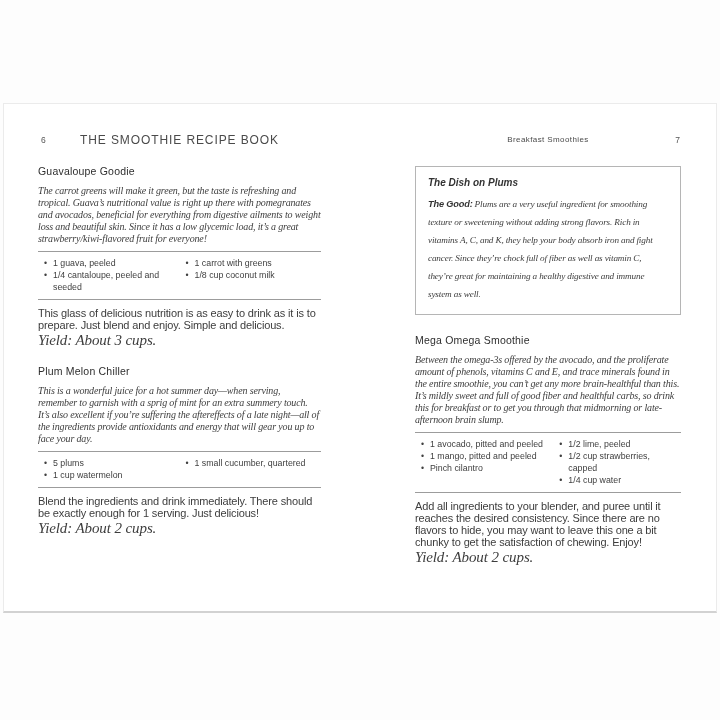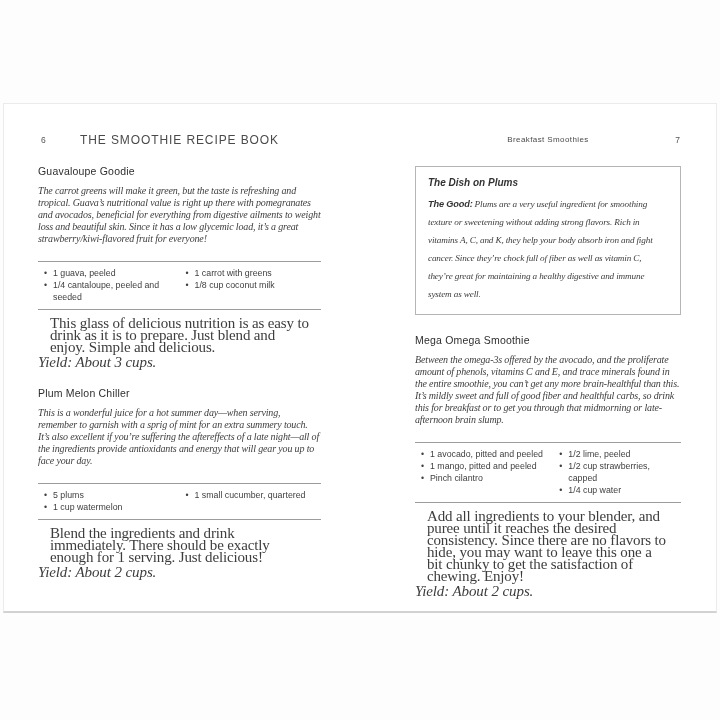--- a/index.html
+++ b/index.html
@@ -14,28 +14,28 @@
   .pagenum{position:absolute;top:0;font-size:8.5px;color:#555;}
   .pagenum-left{left:3px;}
   .pagenum-right{right:1px;}
   .book-title{display:block;text-align:center;font-size:12px;letter-spacing:0.9px;color:#4a4a4a;}
   .chapter-title{display:block;text-align:center;font-size:8px;letter-spacing:0.4px;color:#4a4a4a;}
 
   .recipe-title{margin:19px 0 0;font-size:10.5px;font-weight:400;letter-spacing:0.2px;
                 color:#2e2e2e;line-height:13px;}
   .intro{margin:7px 0 0;font-family:"Liberation Serif",serif;font-style:italic;font-size:10px;
          letter-spacing:-0.15px;line-height:12px;color:#3d3d3d;}
-  .ing-block{margin-top:16px;display:flex;border-top:1px solid #9c9c9c;border-bottom:1px solid #9c9c9c;
+  .ing-block{margin-top:6px;display:flex;border-top:1px solid #9c9c9c;border-bottom:1px solid #9c9c9c;
              padding:5px 0 6px;}
   .ing-col{flex:1;min-width:0;}
   .page-left .ing-col:first-child{flex:0 0 50%;}
   .page-right .ing-col:first-child{flex:0 0 52%;}
   .ing-item{position:relative;padding-left:15px;font-size:8.8px;line-height:12px;color:#404040;}
   .ing-item::before{content:"\2022";position:absolute;left:6px;top:0;color:#404040;}
-  .directions{margin:7px 12px 0;font-family:Liberation Serif, serif;font-size:15px;
+  .directions{margin:7px 0 0;font-family:Liberation Sans, sans-serif;font-size:11px;
               letter-spacing:-0.15px;line-height:12px;color:#3d3d3d;}
   .yield{margin:3px 0 0;font-family:"Liberation Serif",serif;font-style:italic;font-size:15px;
          letter-spacing:-0.1px;line-height:12px;color:#3d3d3d;}
 
   .dish-box{margin-top:20px;border:1px solid #b5b5b5;padding:10px 12px 11px;box-sizing:border-box;}
   .box-title{font-size:10px;font-weight:700;font-style:italic;color:#333;line-height:12px;}
   .box-para{margin:6px 0 0;font-family:"Liberation Serif",serif;font-style:italic;font-size:9.2px;
             letter-spacing:-0.15px;line-height:18px;color:#3d3d3d;}
   .box-label{font-family:"Liberation Sans",sans-serif;font-weight:700;font-style:italic;
              font-size:9.2px;color:#333;margin-right:2px;}

